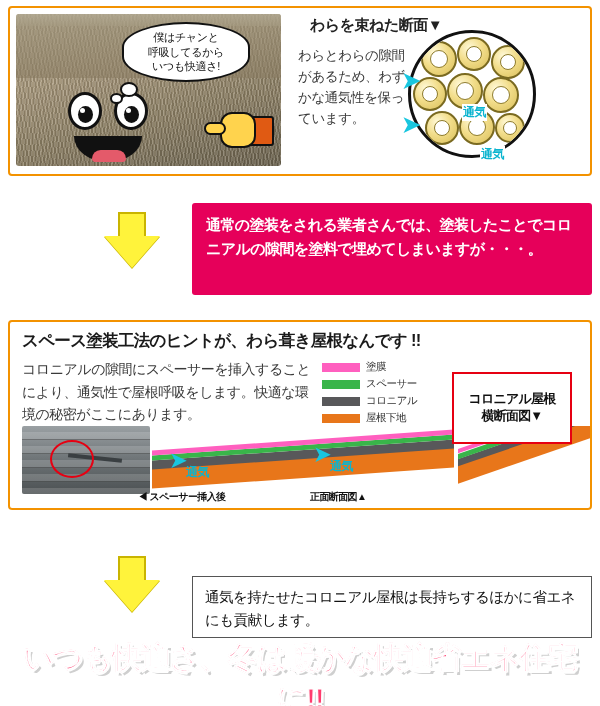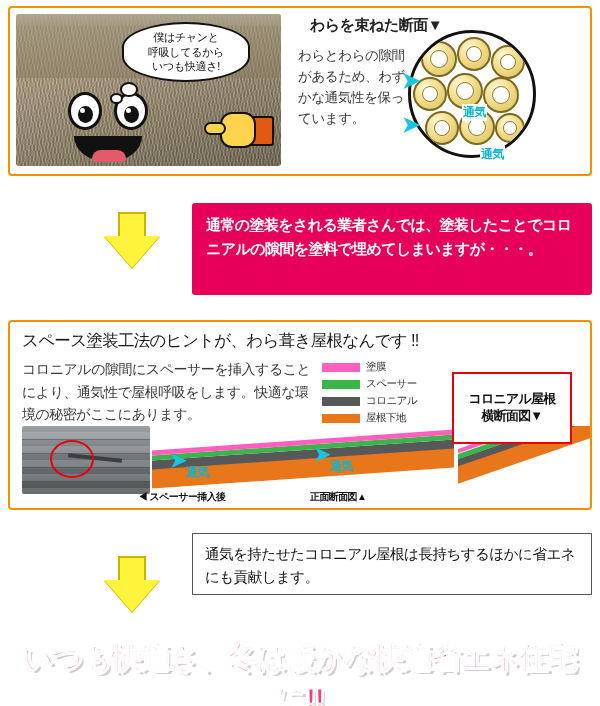--- a/index.html
+++ b/index.html
@@ -221,21 +221,21 @@
     left: 8px; top: 320px;
     width: 584px; height: 190px;
     border: 2px solid #f39200;
     border-radius: 4px;
     box-sizing: border-box;
     background: #fff;
   }
   .p3-title {
     position: absolute;
     left: 12px; top: 8px;
-    font-size: 16.5px; font-weight: normal; color: #1a1a1a;
+    font-size: 16.5px; font-weight: bold; color: #1a1a1a;
     letter-spacing: -0.7px;
   }
   .p3-body {
     position: absolute;
     left: 12px; top: 36px;
     width: 290px;
     font-size: 14px; line-height: 1.62; color: #3a3a3a;
     letter-spacing: -0.5px;
   }
   
@@ -346,21 +346,21 @@
     position: absolute;
     font-size: 10px; font-weight: bold; color: #111;
     letter-spacing: -0.6px;
   }
   .cap-left { left: 128px; top: 168px; }
   .cap-right { left: 300px; top: 168px; }
 
   
   .panel4 {
     position: absolute;
-    left: 192px; top: 533px;
+    left: 192px; top: 576px;
     width: 400px; height: 62px;
     border: 1px solid #555;
     box-sizing: border-box;
     background: #fff;
   }
   .panel4 .ptxt {
     position: absolute;
     left: 12px; top: 9px;
     width: 376px;
     font-size: 14.5px;

